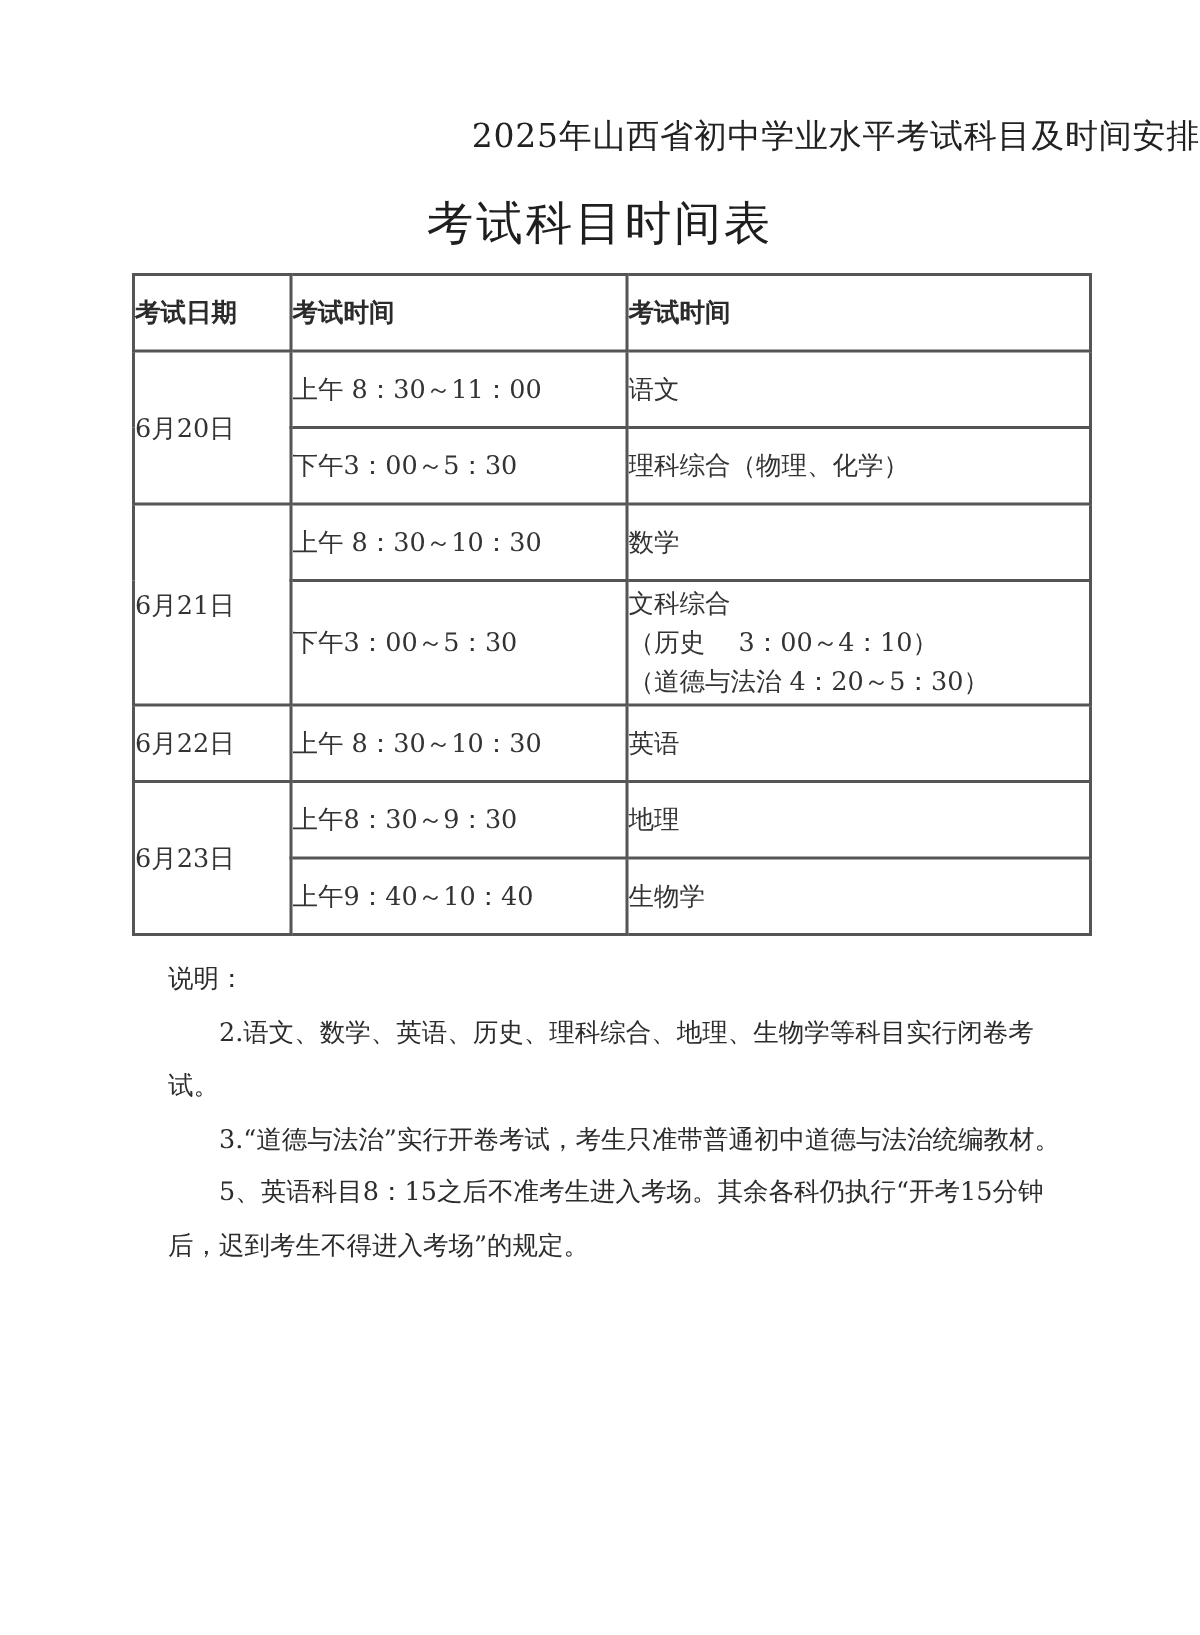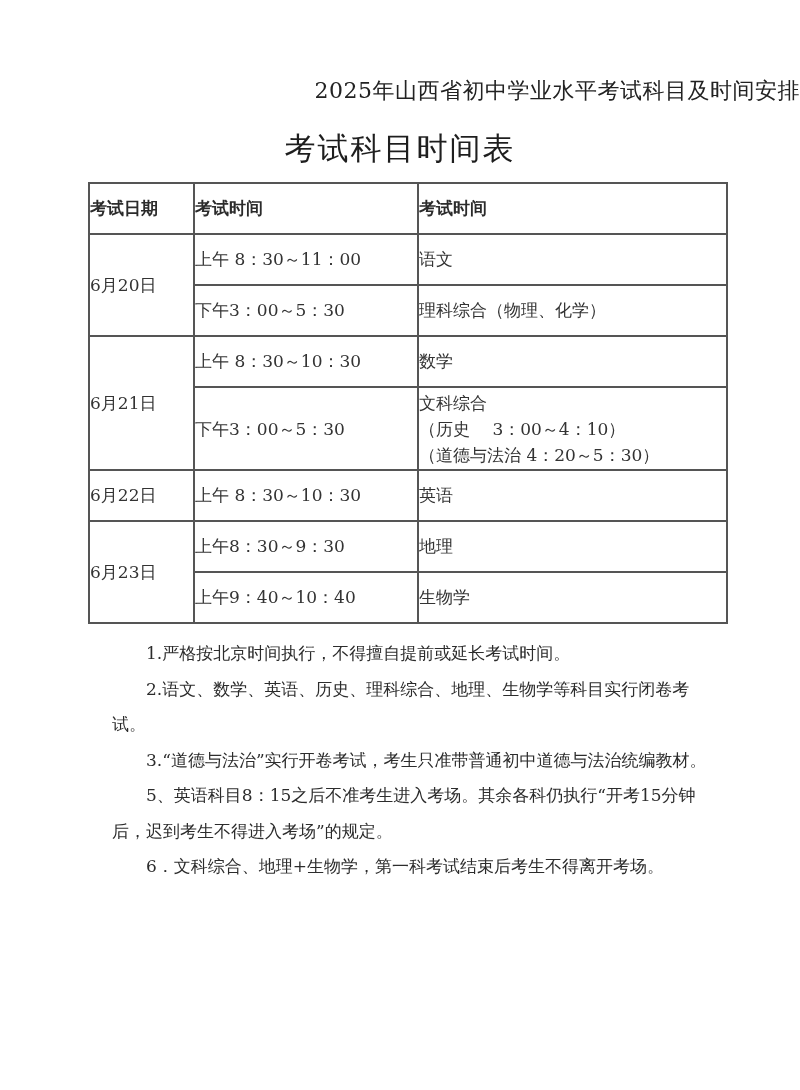--- a/index.html
+++ b/index.html
@@ -144,18 +144,17 @@
       <td>地理</td>
     </tr>
     <tr>
       <td>上午9：40～10：40</td>
       <td>生物学</td>
     </tr>
   </tbody>
 </table>
 
 <div class="notes">
-  <p>1.严格按北京时间执行，不得擅自提前或延长考试时间。</p>
+  <p class="notes-heading">说明：</p>
   <p>2.语文、数学、英语、历史、理科综合、地理、生物学等科目实行闭卷考试。</p>
   <p>3.“道德与法治”实行开卷考试，考生只准带普通初中道德与法治统编教材。</p>
   <p>5、英语科目8：15之后不准考生进入考场。其余各科仍执行“开考15分钟后，迟到考生不得进入考场”的规定。</p>
-  <p>6．文科综合、地理+生物学，第一科考试结束后考生不得离开考场。</p>
 </div>
 
 </body></html>

